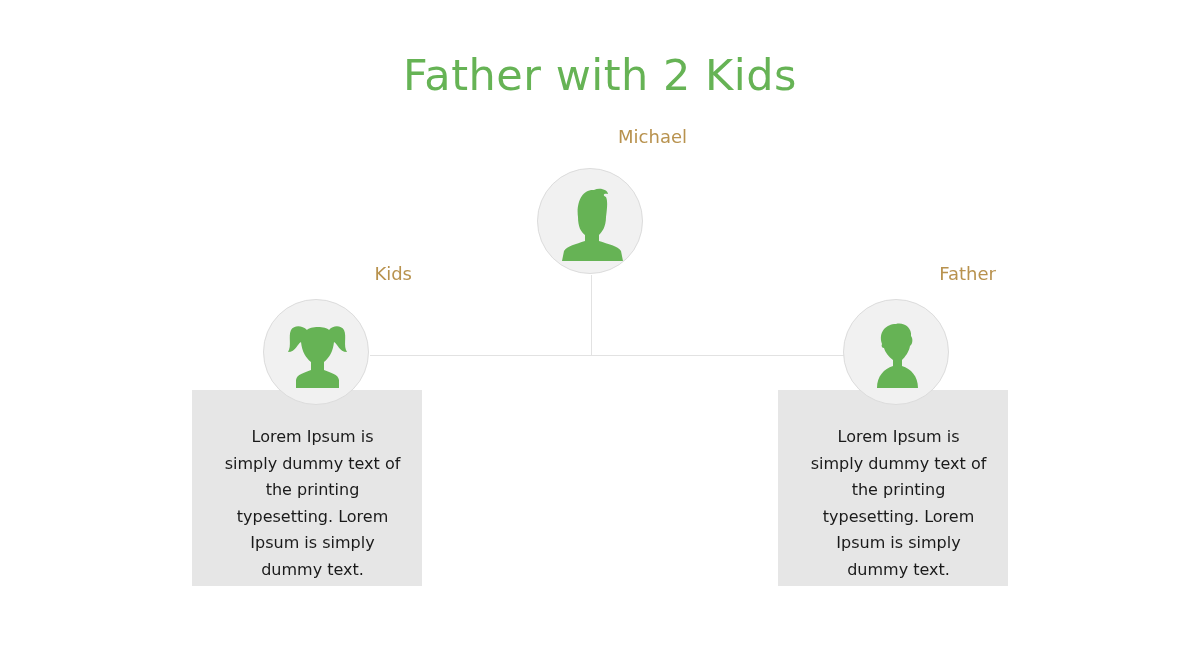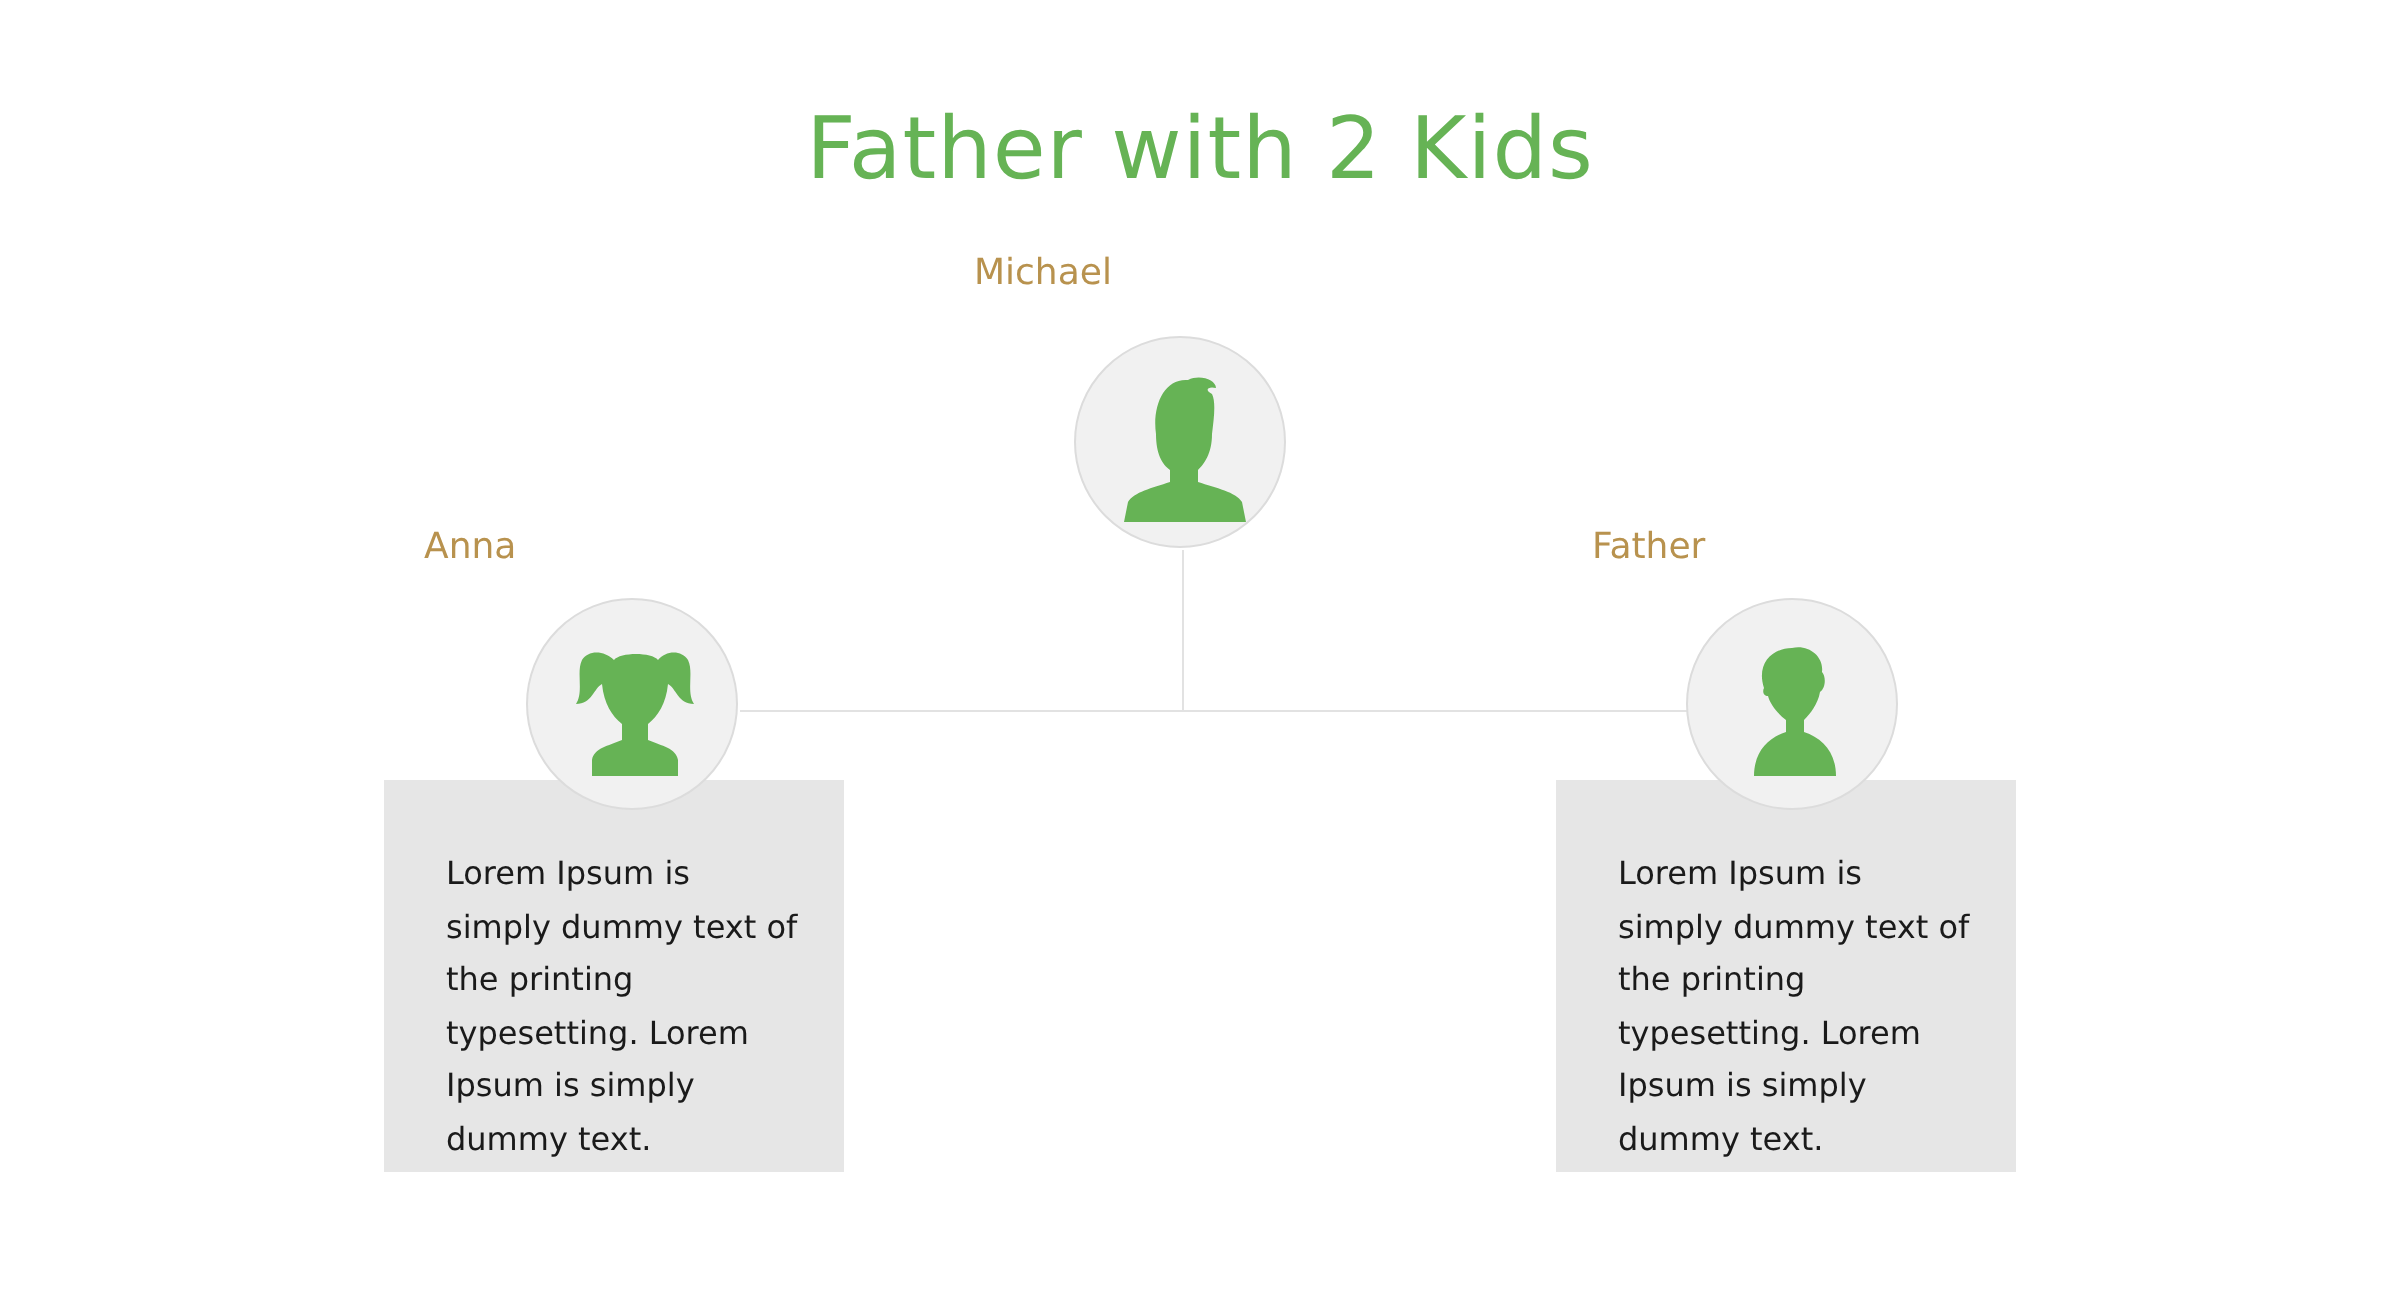--- a/index.html
+++ b/index.html
@@ -1,40 +1,40 @@
 <!DOCTYPE html>
 <html><head>
 <meta charset="utf-8">
 <style>
   html,body{margin:0;padding:0;background:#ffffff;}
   body{width:1200px;height:654px;position:relative;overflow:hidden;font-family:"DejaVu Sans","Liberation Sans",sans-serif;}
   .title{position:absolute;left:0;width:1200px;top:50px;text-align:center;font-size:43px;color:#66b355;letter-spacing:0.5px;font-weight:normal;}
-  .name{position:absolute;font-size:18px;color:#b8924e;text-align:left;width:200px;}
+  .name{position:absolute;font-size:18px;color:#b8924e;text-align:right;width:200px;}
   .circle{position:absolute;width:106px;height:106px;border-radius:50%;background:#f1f1f1;border:1.5px solid #dcdcdc;box-sizing:border-box;z-index:3;overflow:hidden;}
   .circle svg{position:absolute;left:0;top:0;width:106px;height:106px;}
   .line{position:absolute;background:#e2e2e2;z-index:1;}
   .box{position:absolute;width:230px;height:196px;background:#e6e6e6;z-index:2;box-sizing:border-box;padding:34px 20px 0 31px;}
-  .box p{margin:0;font-size:16px;line-height:26.5px;color:#1a1a1a;}
+  .box p{margin:0;font-size:16px;line-height:26.5px;color:#1a1a1a;text-align:center;}
 </style>
 </head>
 <body>
 
 <div class="title">Father with 2 Kids</div>
 
 <div class="line" style="left:591px;top:275px;width:1px;height:81px;"></div>
 <div class="line" style="left:370px;top:355px;width:475px;height:1px;"></div>
 
 <div class="name" style="left:487px;top:126px;">Michael</div>
 <div class="circle" style="left:537px;top:168px;">
   <svg viewBox="0 0 106 106">
     <path fill="#66b355" d="M40 48 C38 34,44 20,56 21 C62 18,70 21,70 25 C66 24,64 26,68 28 C70 32,69 40,68 48 C68 58,64 63,61 66 L61 72 C70 75,80 77,83 82 L85 92 L24 92 L26 82 C29 77,38 75,47 72 L47 66 C43 63,40 58,40 48 Z"></path>
   </svg>
 </div>
 
-<div class="name" style="left:212px;top:263px;">Anna</div>
+<div class="name" style="left:212px;top:263px;">Kids</div>
 <div class="box" style="left:192px;top:390px;">
   <p>Lorem Ipsum is simply dummy text of the printing typesetting. Lorem Ipsum is simply dummy text.</p>
 </div>
 <div class="circle" style="left:263px;top:299px;">
   <svg viewBox="0 0 106 106">
     <path fill="#66b355" d="M43 30 C38 25,30 25,27 30 C24 36,28 46,24 52 C32 52,33 44,37 42 C38 52,42 58,47 62 L47 70 C40 73,33 74,32 80 L32 88 L75 88 L75 80 C74 74,67 73,60 70 L60 62 C65 58,69 52,70 42 C74 44,75 52,83 52 C79 46,83 36,80 30 C77 25,69 25,65 30 C62 26,46 26,43 30 Z"></path>
   </svg>
 </div>
 
 <div class="name" style="left:796px;top:263px;">Father</div>

